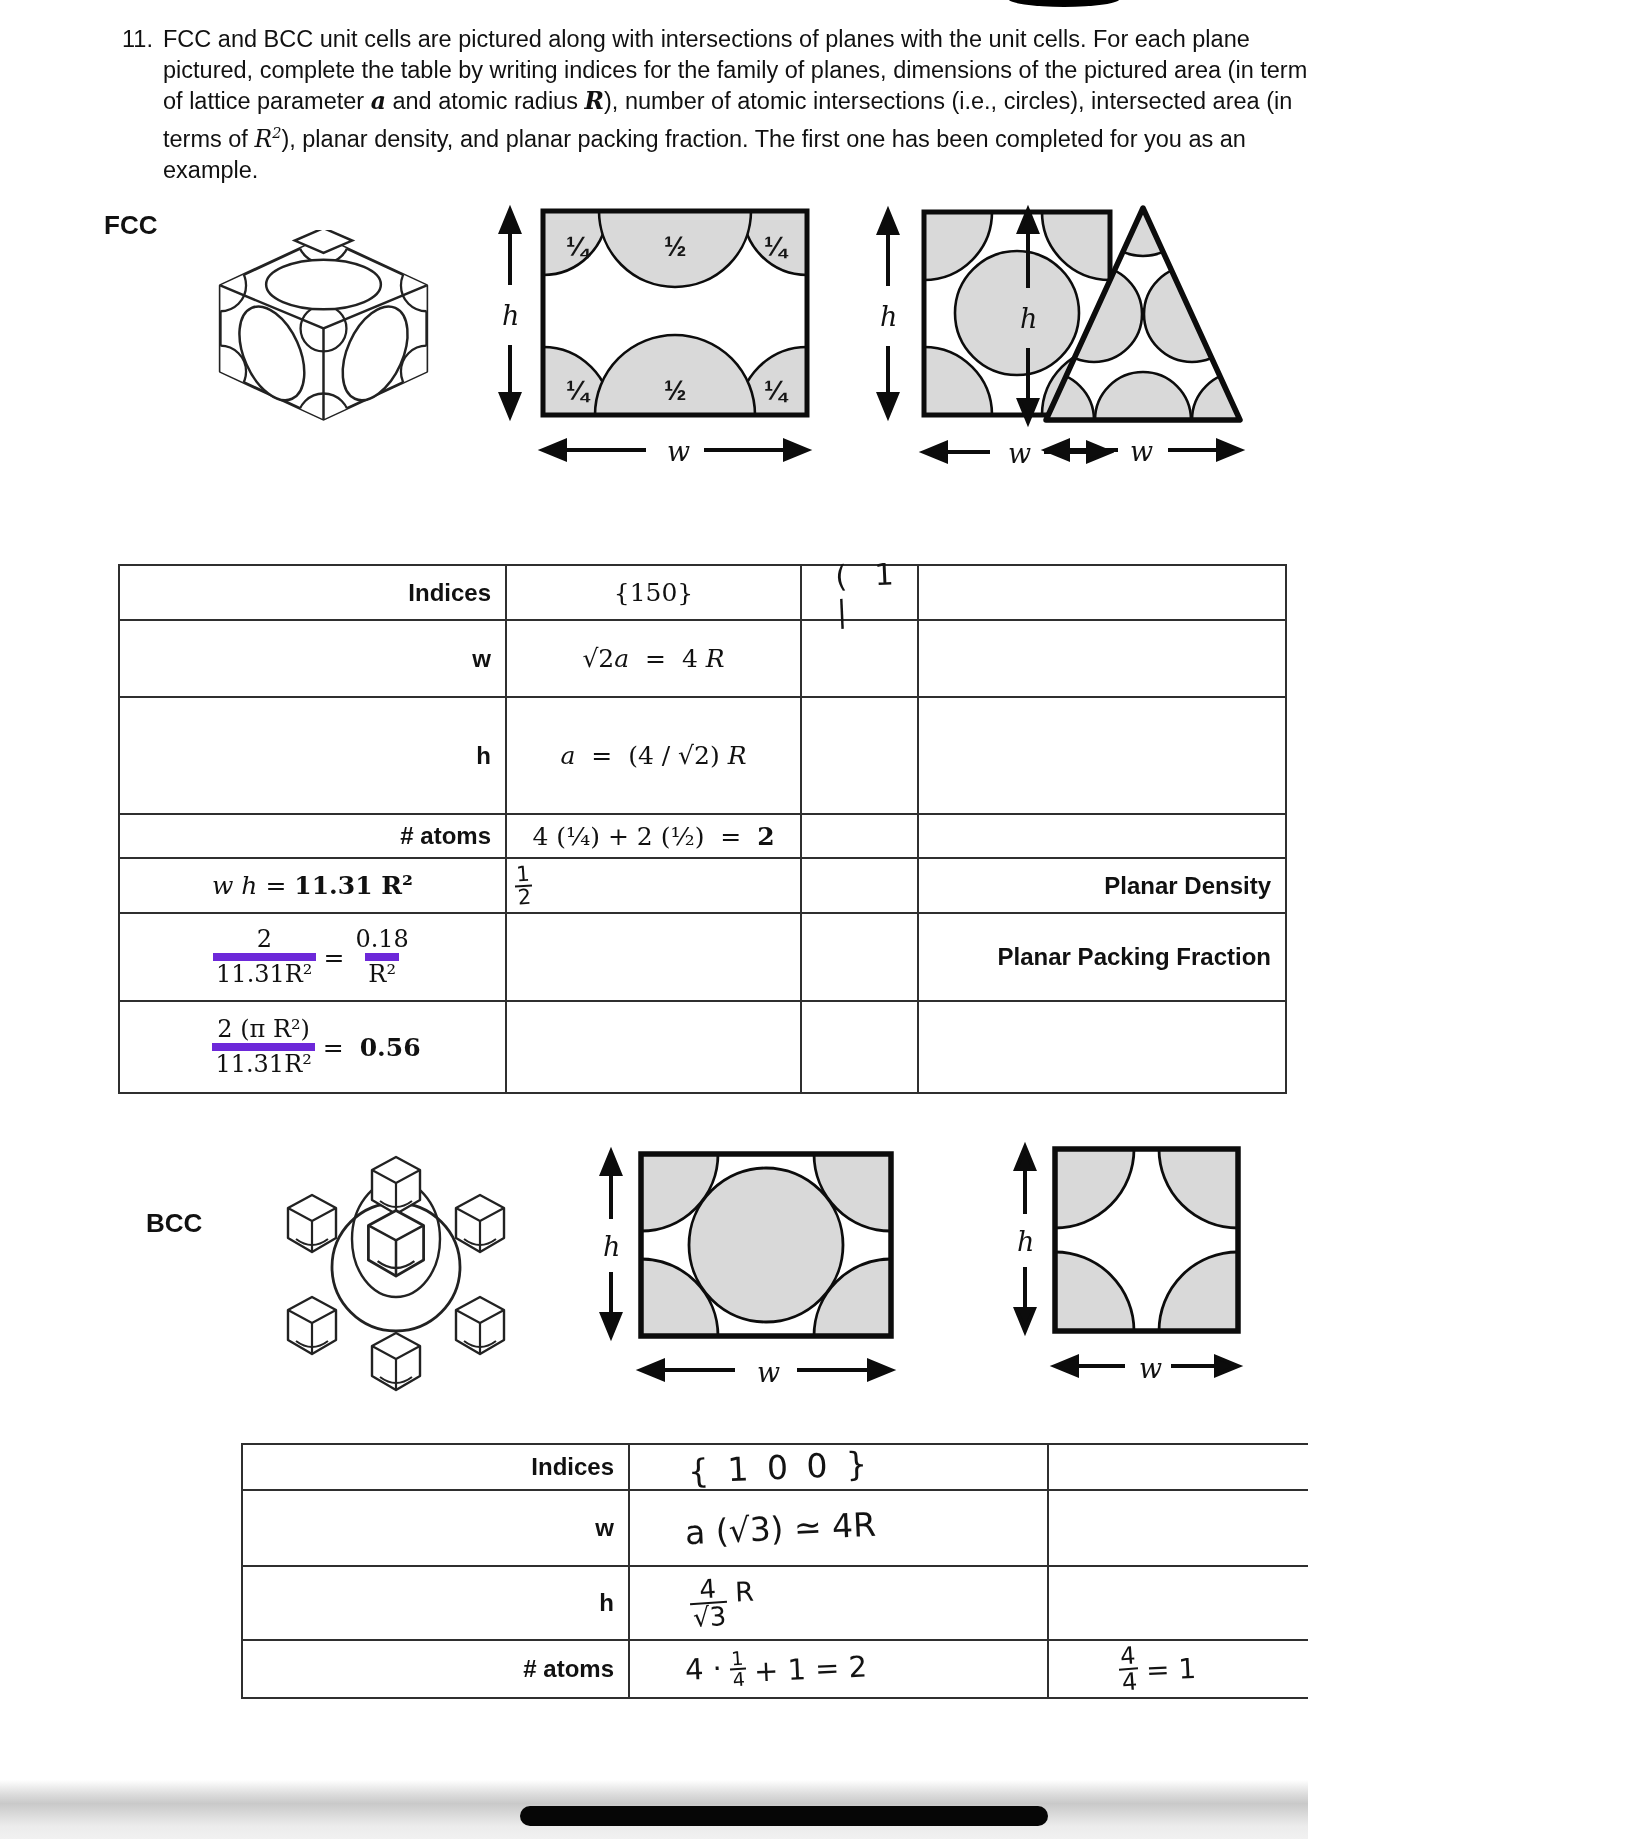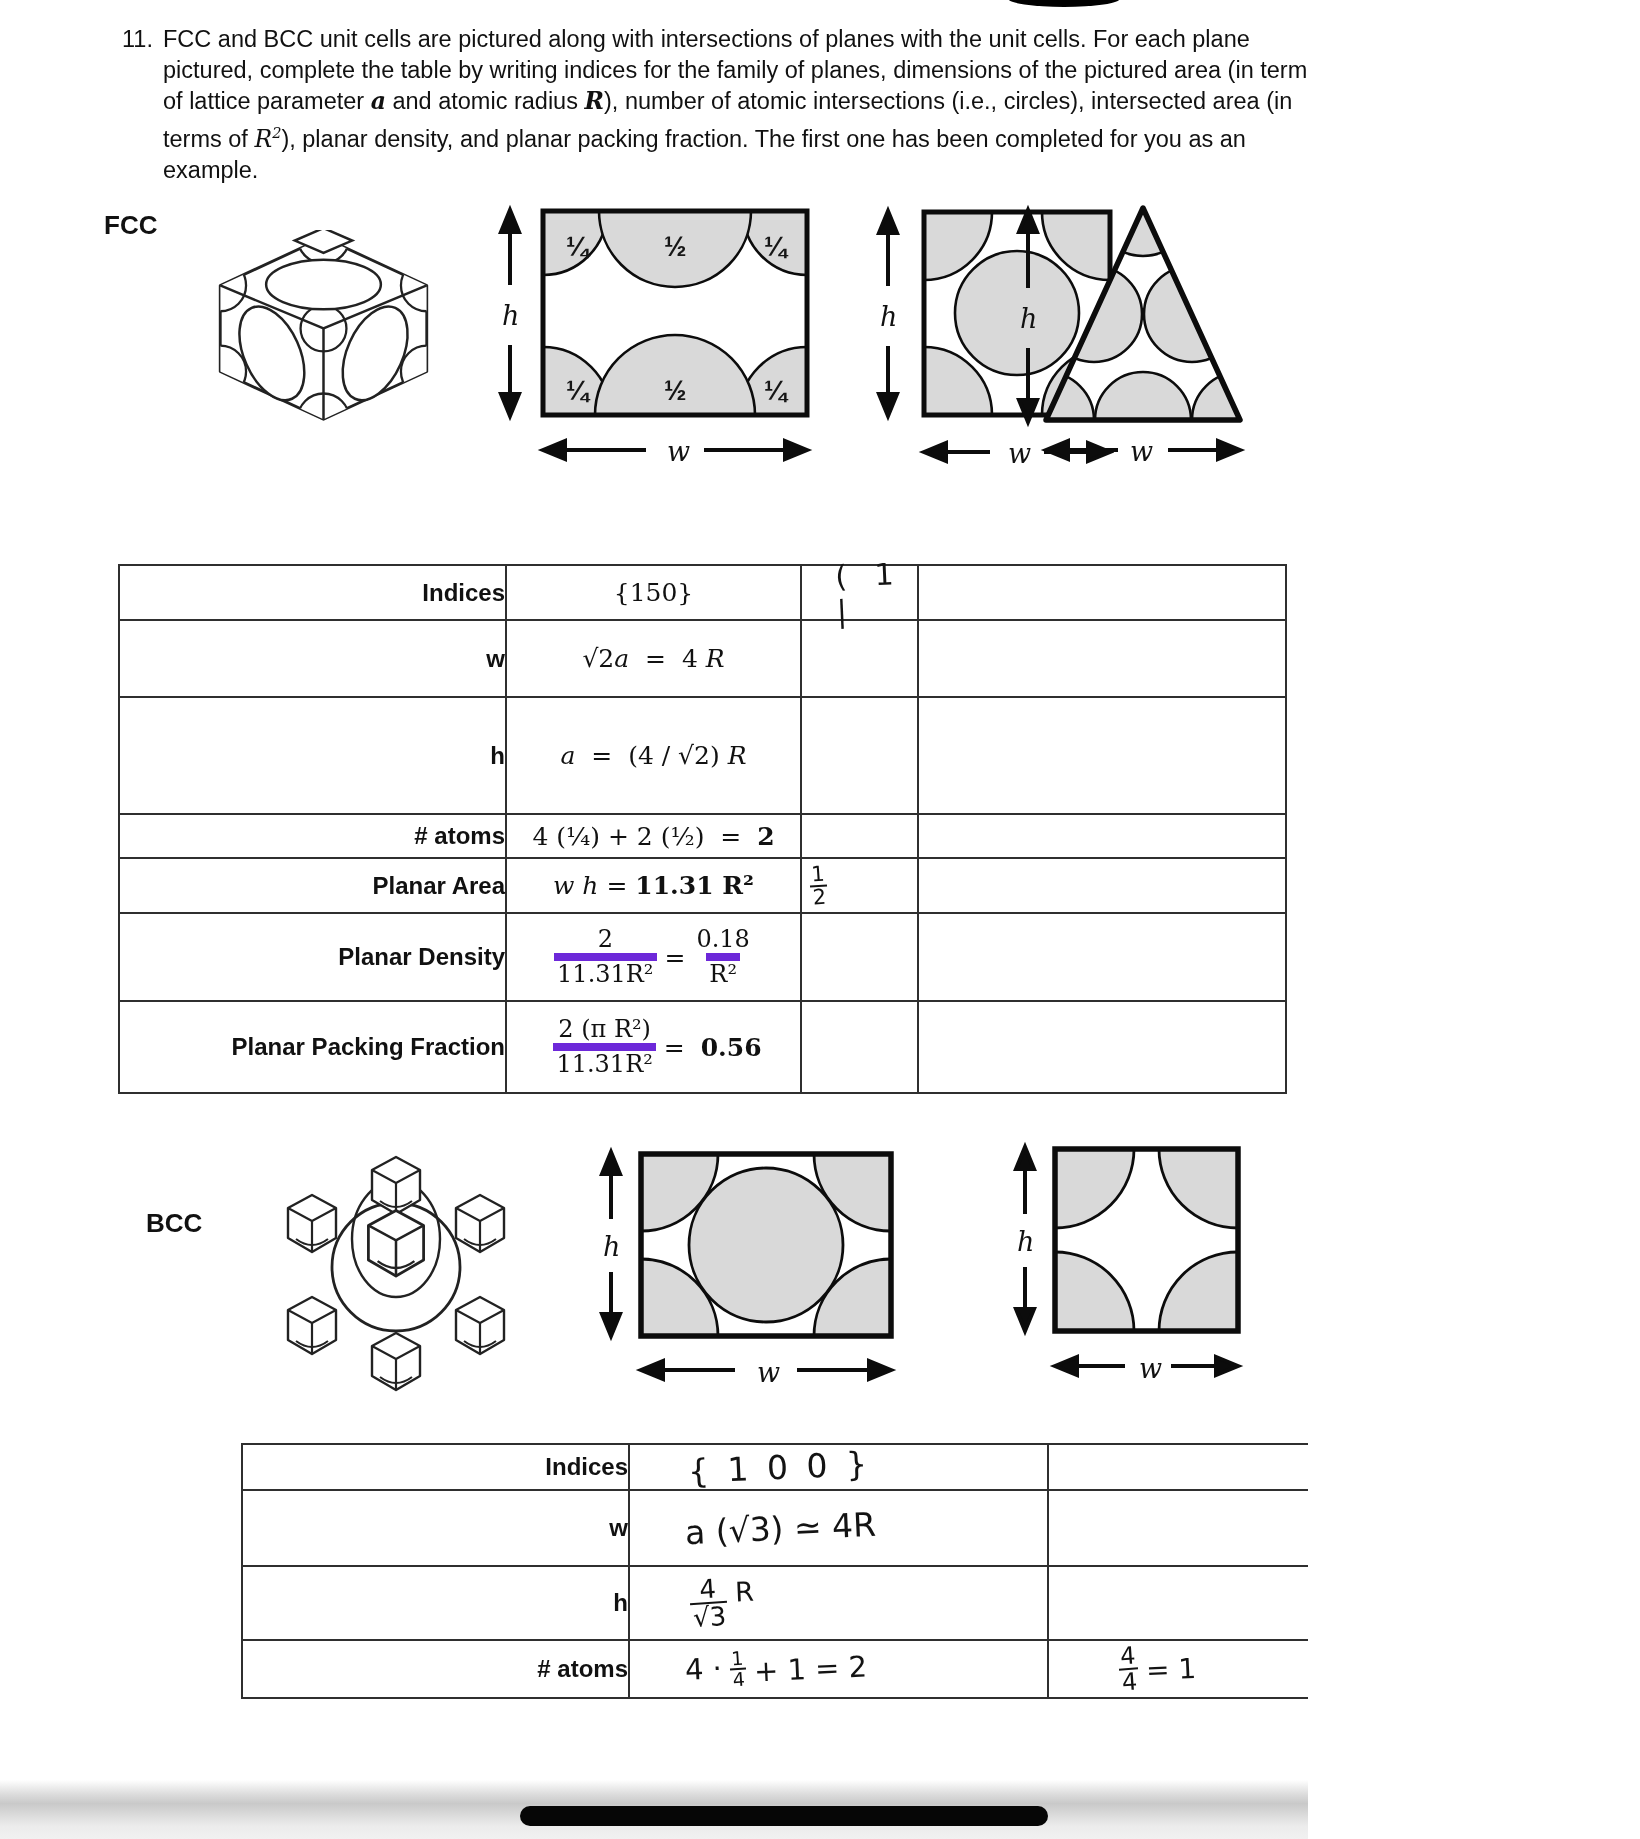--- a/index.html
+++ b/index.html
@@ -30,21 +30,21 @@
               display:flex;align-items:center;min-width:0;}
   .t-fcc{grid-template-columns:387px 295px 117px 366px;
          grid-template-rows:55px 77px 117px 44px 55px 88px 90px;}
   .t-fcc > div:nth-child(4n){border-right:none;}
   .t-fcc > div:nth-child(n+25){border-bottom:none;}
   .t-bcc{grid-template-columns:387px 419px 355px;
          grid-template-rows:46px 76px 74px 56px;}
   .t-bcc > div:nth-child(3n){border-right:none;}
   .t-bcc > div:nth-child(n+10){border-bottom:none;}
 
-  .rlabel{justify-content:flex-end;font-weight:bold;font-size:24px;}
+  .rlabel{justify-content:flex-end;padding-right:14px;font-weight:bold;font-size:24px;}
   .val{justify-content:center;font-family:"DejaVu Serif",serif;font-size:25px;gap:0;}
   .val b{font-weight:bold;}
   .mv{font-style:italic;}
   .frac{display:inline-flex;flex-direction:column;align-items:center;line-height:1.12;font-size:24px;margin:0 8px;}
   .frac .den{border-top:8px solid #6d28d9;padding:0 3px;}
   .frac .num{padding:0 3px;}
 
   
   .hand{font-family:"DejaVu Sans",sans-serif;color:#131313;transform:rotate(-2.5deg);}
   .hw-ind-fcc{font-size:30px;letter-spacing:9px;padding-left:34px;}
@@ -230,21 +230,20 @@
     <div></div>
 
     <div class="rlabel"># atoms</div>
     <div class="val">
         <span style="white-space:pre">4 (¼) + 2 (½)  =  </span>
         <b>2</b>
       </div>
     <div></div>
     <div></div>
 
-    <div class="rlabel">Planar Area</div>
     <div class="val">
         <span class="mv">w h</span>
         <span style="white-space:pre"> = </span>
         <b>11.31 R²</b>
       </div>
     <div>
       <span class="hfrac hw-half">
         <span class="hnum">1</span>
         <span class="hden">2</span>
       </span>

